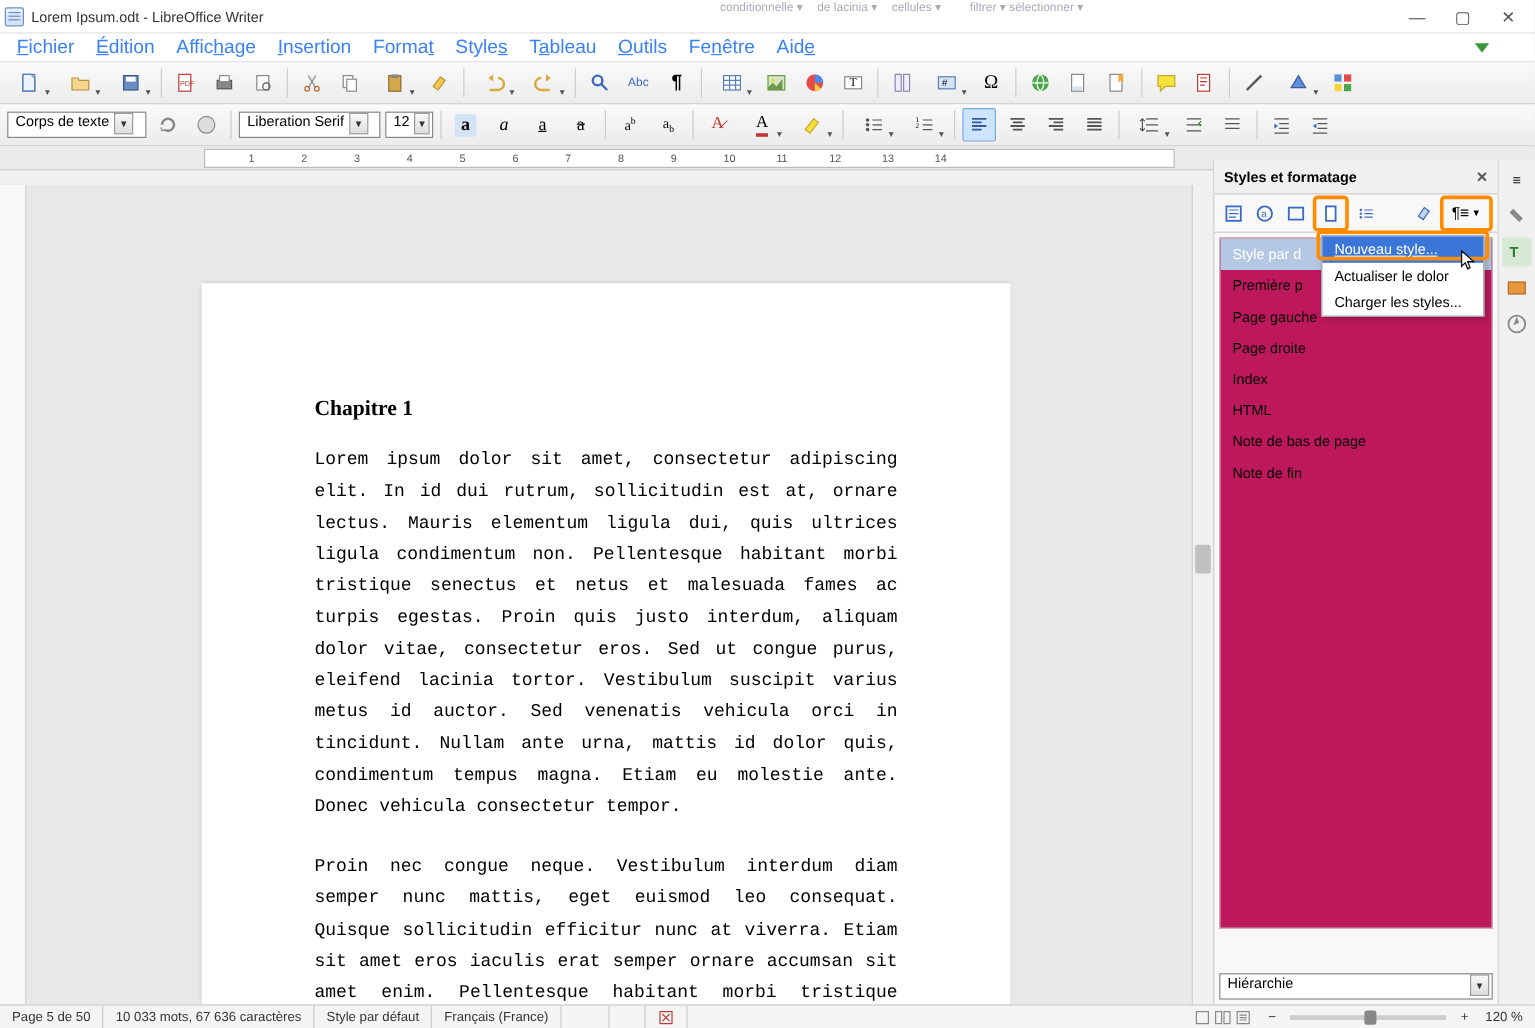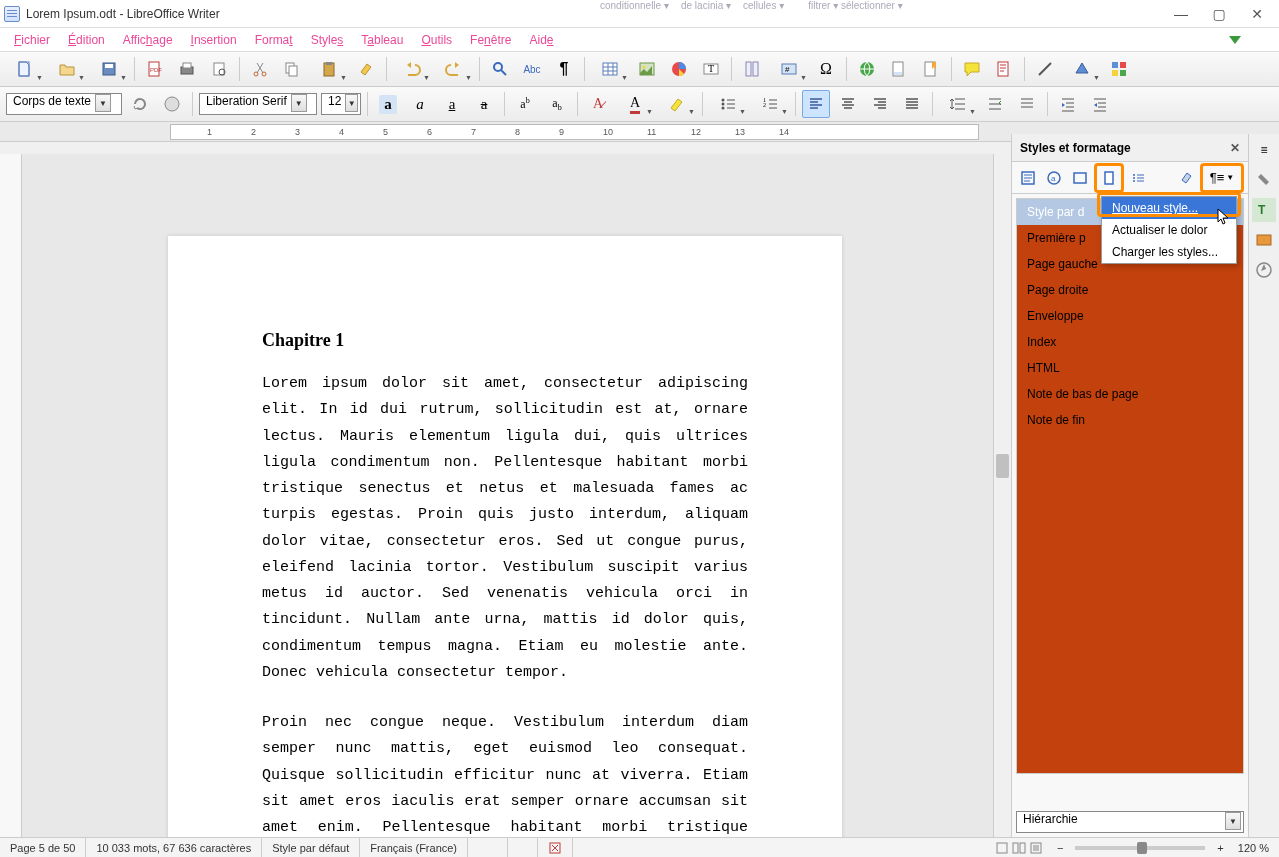--- a/index.html
+++ b/index.html
@@ -42,21 +42,21 @@
 }
 .menubar {
   height: 24px;
   background:#fff;
   display:flex;
   align-items:center;
   padding: 0 6px;
   gap: 2px;
   border-bottom:1px solid #ddd;
 }
-.menubar .mitem { padding: 2px 8px; font-size:12px; color:#ec4899; }
+.menubar .mitem { padding: 2px 8px; font-size:16px; color:#3b82f6; }
 .menubar .mitem u { text-decoration: underline; }
 .toolbar {
   background: linear-gradient(#fafafa,#ececec);
   border-bottom:1px solid #ccc;
   display:flex;
   align-items:center;
   padding: 3px 6px;
   gap:4px;
   flex-wrap:nowrap;
 }
@@ -169,21 +169,21 @@
   border-bottom:1px solid #ccc;
 }
 .sb-icon {
   width:24px;height:24px;display:flex;align-items:center;justify-content:center;
   border-radius:2px;
 }
 .sb-icon svg{width:16px;height:16px;}
 .sb-icon.hi { border:3px solid #ff8c00; border-radius:4px; width:30px;height:30px; }
 .sb-icon.hi-group { border:3px solid #ff8c00; border-radius:4px; height:30px; width:44px;
   display:flex;align-items:center;justify-content:center;gap:0; }
-.sb-list { flex:1; overflow:auto; background:#c2410c; border:1px solid #ccc; margin:4px; }
+.sb-list { flex:1; overflow:auto; background:#be185d; border:1px solid #ccc; margin:4px; }
 .sb-item { padding:6px 10px; font-size:12px; }
 .sb-item.sel { background:#b4c8e4; color:#fff; }
 .sb-bottom { padding:4px;margin-top:29px; }
 .sb-bottom .combo { width:100%; }
 .sidebar-tabs {
   width:30px; background:#f0f0f0;
   display:flex;flex-direction:column;align-items:center;
   padding-top:4px; gap:6px;
 }
 .sidebar-tabs .stab{width:24px;height:24px;display:flex;align-items:center;justify-content:center;}
@@ -673,21 +673,20 @@
       <div class="sb-icon hi-group">
           <span style="font-size:13px;">¶≡</span>
           <span style="font-size:8px;margin-left:2px;">▼</span>
         </div>
     </div>
     <div class="sb-list">
       <div class="sb-item sel">Style par d</div>
       <div class="sb-item">Première p</div>
       <div class="sb-item">Page gauche</div>
       <div class="sb-item">Page droite</div>
-      <div class="sb-item">Enveloppe</div>
       <div class="sb-item">Index</div>
       <div class="sb-item">HTML</div>
       <div class="sb-item">Note de bas de page</div>
       <div class="sb-item">Note de fin</div>
     </div>
     <div class="sb-bottom">
       <div class="combo">
         <span>Hiérarchie</span>
         <div style="flex:1"></div>
         <div class="cbtn">▼</div>

